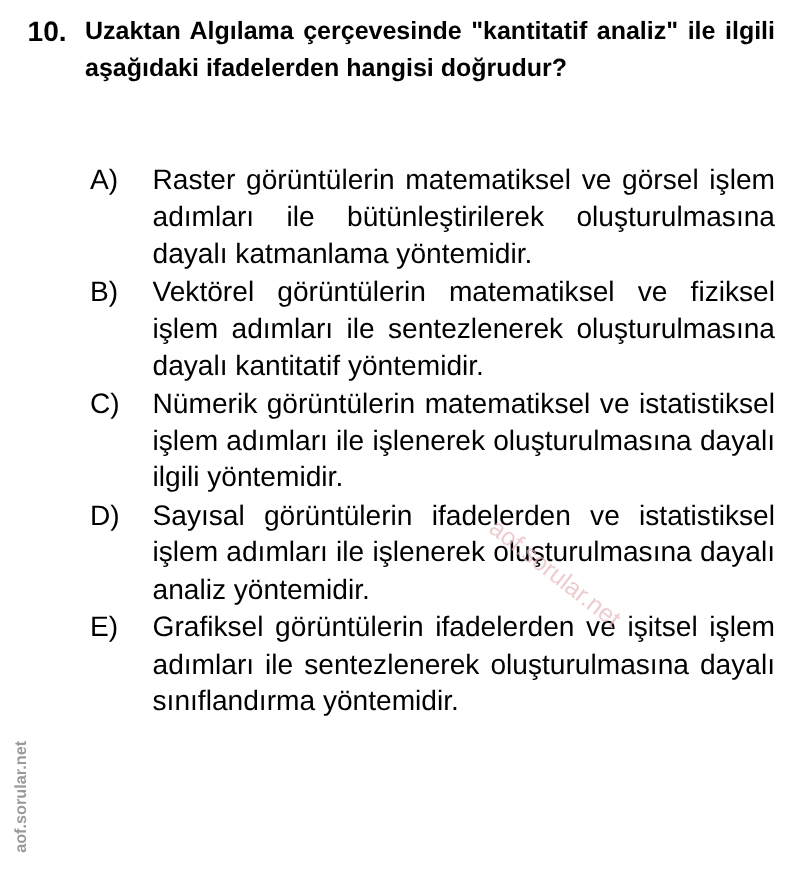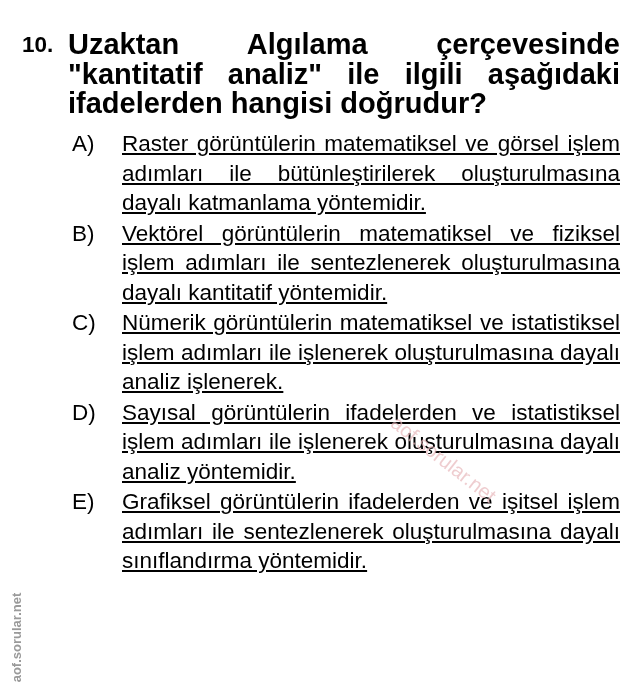--- a/index.html
+++ b/index.html
@@ -1,26 +1,26 @@
 <!DOCTYPE html>
 <html><head>
 <meta charset="utf-8">
 <style>
   html, body { margin: 0; padding: 0; background: #ffffff; }
   body { width: 643px; height: 699px; position: relative; overflow: hidden;
          font-family: "Liberation Sans", sans-serif; color: #000; }
-  .question { position: absolute; left: 22px; top: 30px; width: 600px; display: flex; }
+  .question { position: absolute; left: 22px; top: 11px; width: 600px; display: flex; }
   .qnum { width: 46px; font-weight: bold; font-size: 22.5px; line-height: 29.5px; }
-  .qtext { width: 552px; font-weight: bold; font-size: 29px; line-height: 29.5px;
+  .qtext { width: 552px; font-weight: bold; font-size: 20px; line-height: 29.5px;
            text-align: justify; text-align-last: left; }
   .options { position: absolute; left: 72px; top: 129px; width: 550px; }
   .option { display: flex; margin-bottom: 1px; }
   .opt-letter { width: 50px; font-size: 22.5px; line-height: 29.5px; }
   .opt-text { width: 498px; font-size: 22.5px; line-height: 29.5px;
-              text-align: justify; text-align-last: left; text-decoration: underline; }
+              text-align: justify; text-align-last: left; }
   .watermark-side { position: absolute; left: -34px; top: 630px; transform: rotate(-90deg);
                     transform-origin: center; width: 100px; text-align: center;
                     font-size: 13px; font-weight: bold; color: #9a9a9a; }
   .watermark-diag { position: absolute; left: 380px; top: 448px; transform: rotate(38deg);
                     font-size: 20px; color: #e8b8bc; opacity: 0.7; pointer-events: none; }
 </style>
 </head>
 <body>
 
 <div class="question">
@@ -32,21 +32,21 @@
   <div class="option">
     <div class="opt-letter">A)</div>
     <div class="opt-text">Raster görüntülerin matematiksel ve görsel işlem adımları ile bütünleştirilerek oluşturulmasına dayalı katmanlama yöntemidir.</div>
   </div>
   <div class="option">
     <div class="opt-letter">B)</div>
     <div class="opt-text">Vektörel görüntülerin matematiksel ve fiziksel işlem adımları ile sentezlenerek oluşturulmasına dayalı kantitatif yöntemidir.</div>
   </div>
   <div class="option">
     <div class="opt-letter">C)</div>
-    <div class="opt-text">Nümerik görüntülerin matematiksel ve istatistiksel işlem adımları ile işlenerek oluşturulmasına dayalı analiz işlenerek.</div>
+    <div class="opt-text">Nümerik görüntülerin matematiksel ve istatistiksel işlem adımları ile işlenerek oluşturulmasına dayalı ilgili yöntemidir.</div>
   </div>
   <div class="option">
     <div class="opt-letter">D)</div>
     <div class="opt-text">Sayısal görüntülerin ifadelerden ve istatistiksel işlem adımları ile işlenerek oluşturulmasına dayalı analiz yöntemidir.</div>
   </div>
   <div class="option">
     <div class="opt-letter">E)</div>
     <div class="opt-text">Grafiksel görüntülerin ifadelerden ve işitsel işlem adımları ile sentezlenerek oluşturulmasına dayalı sınıflandırma yöntemidir.</div>
   </div>
 </div>

